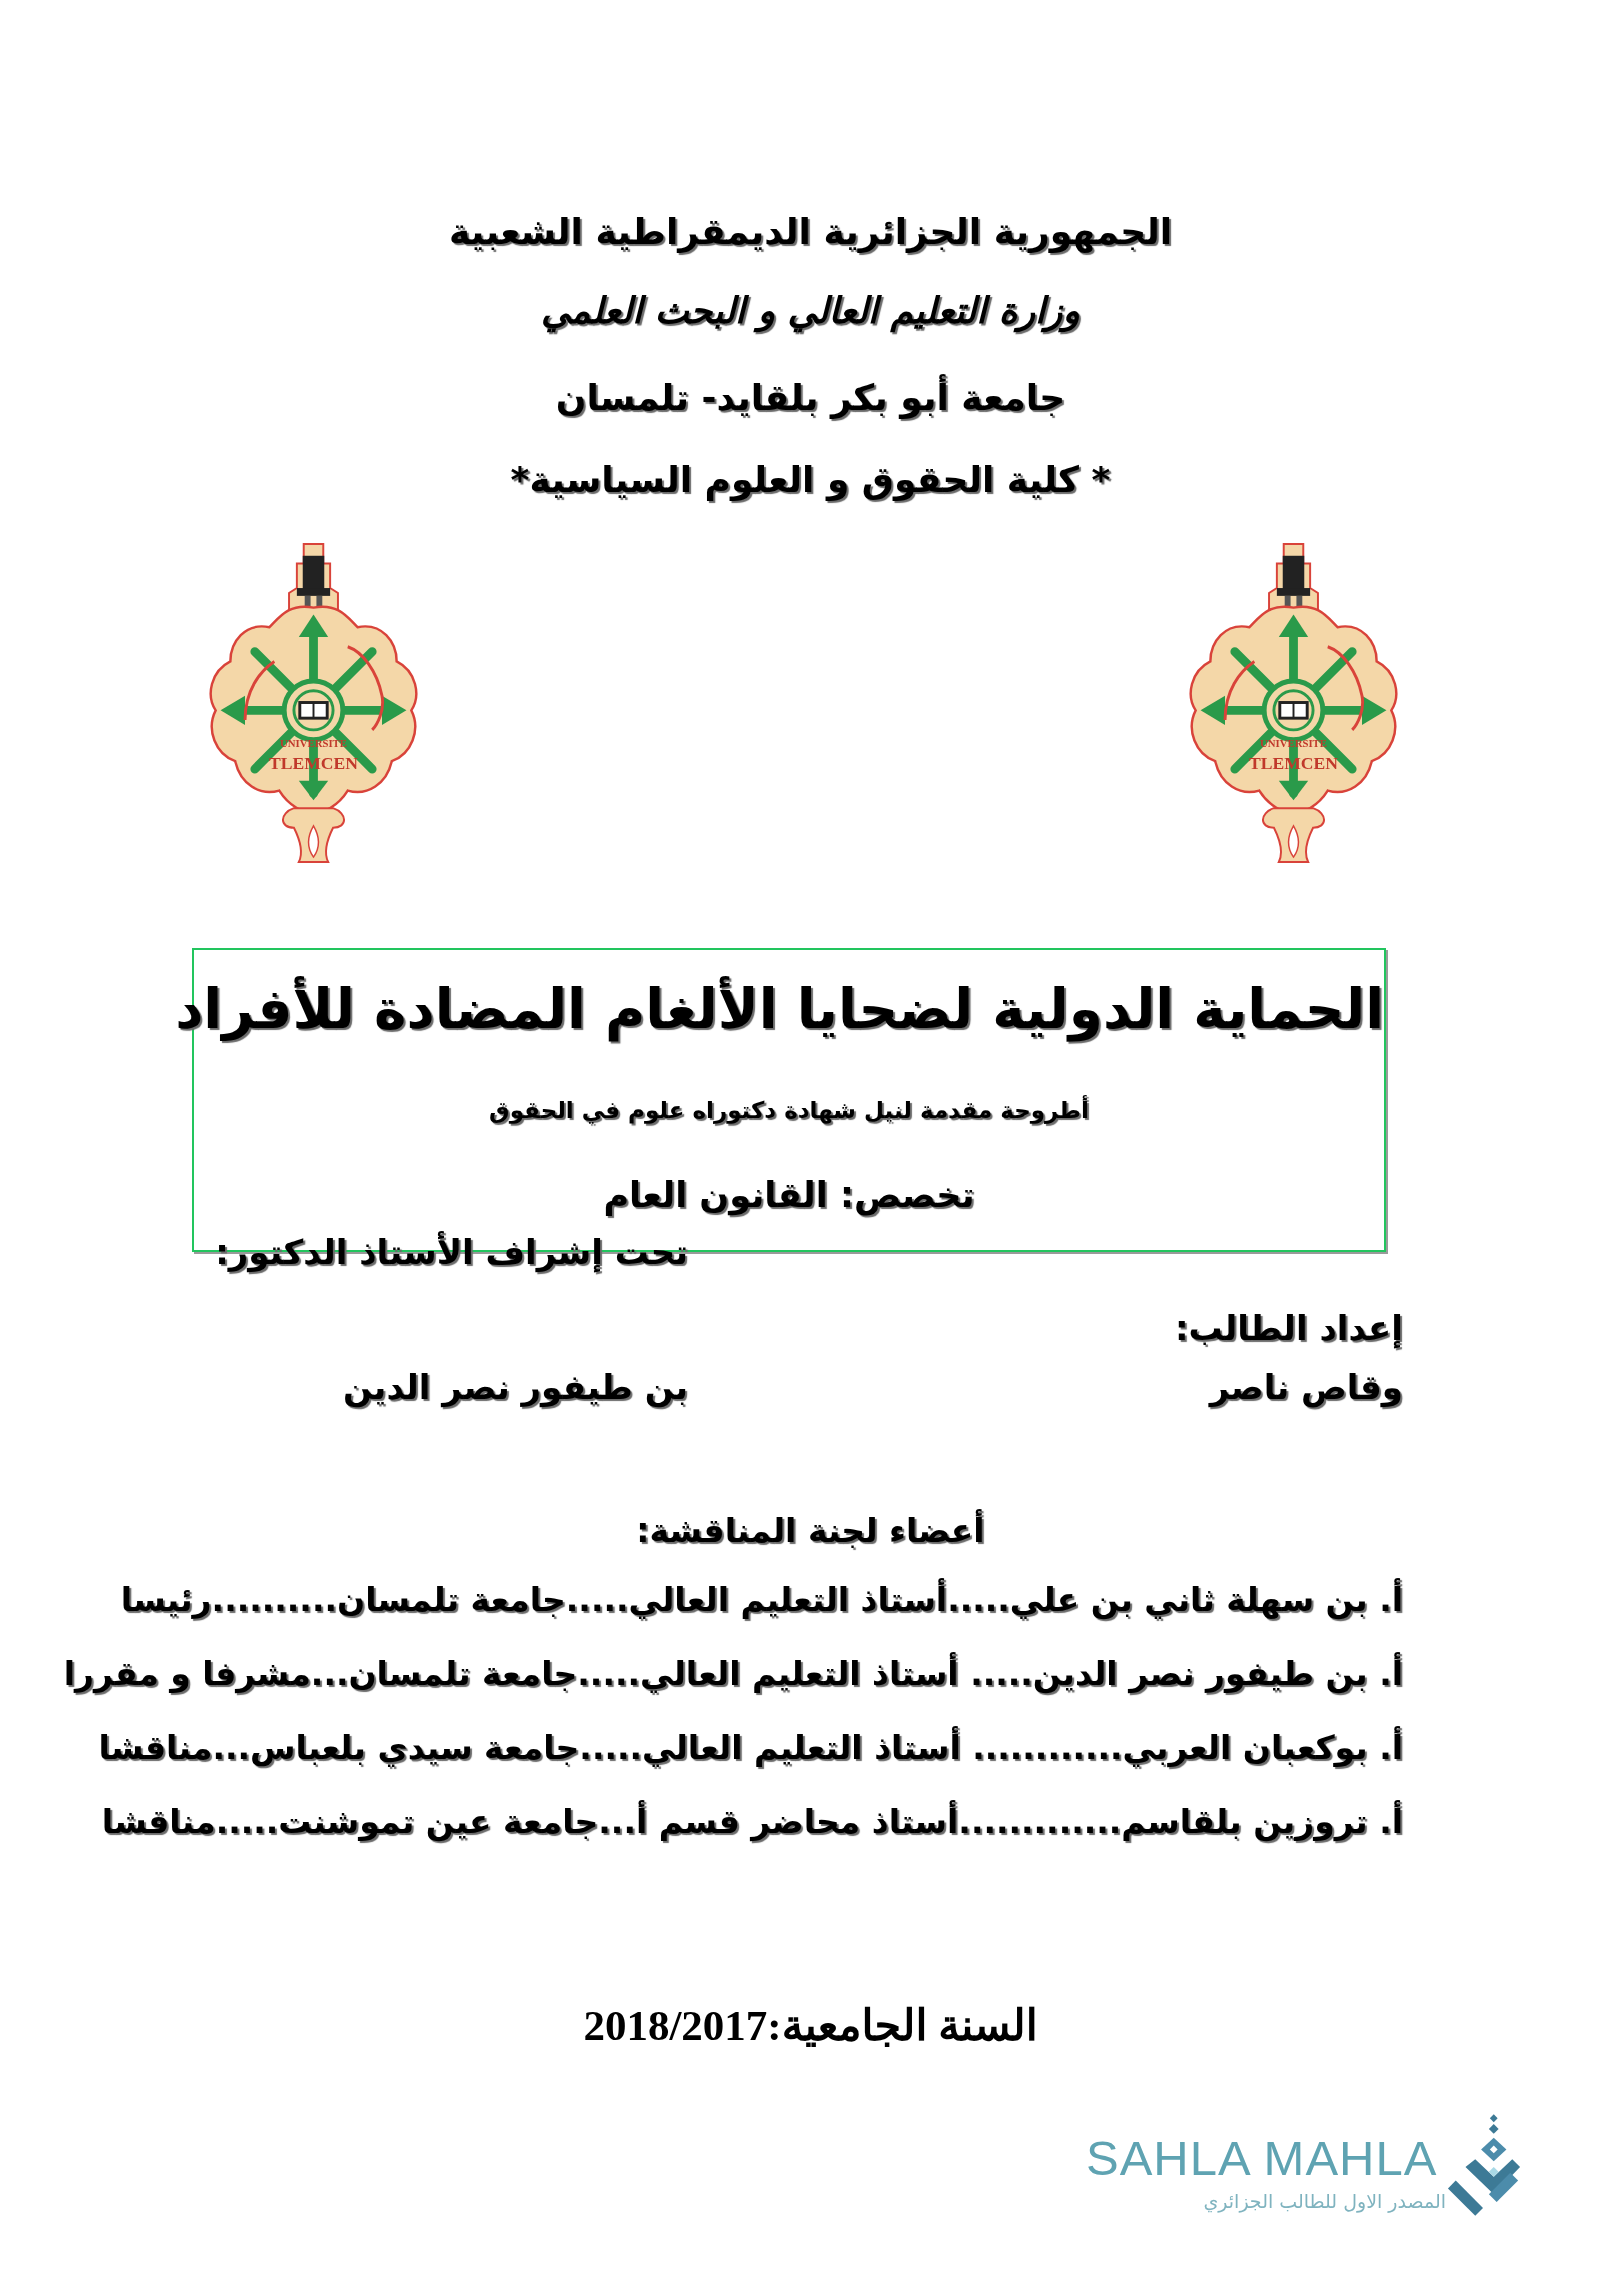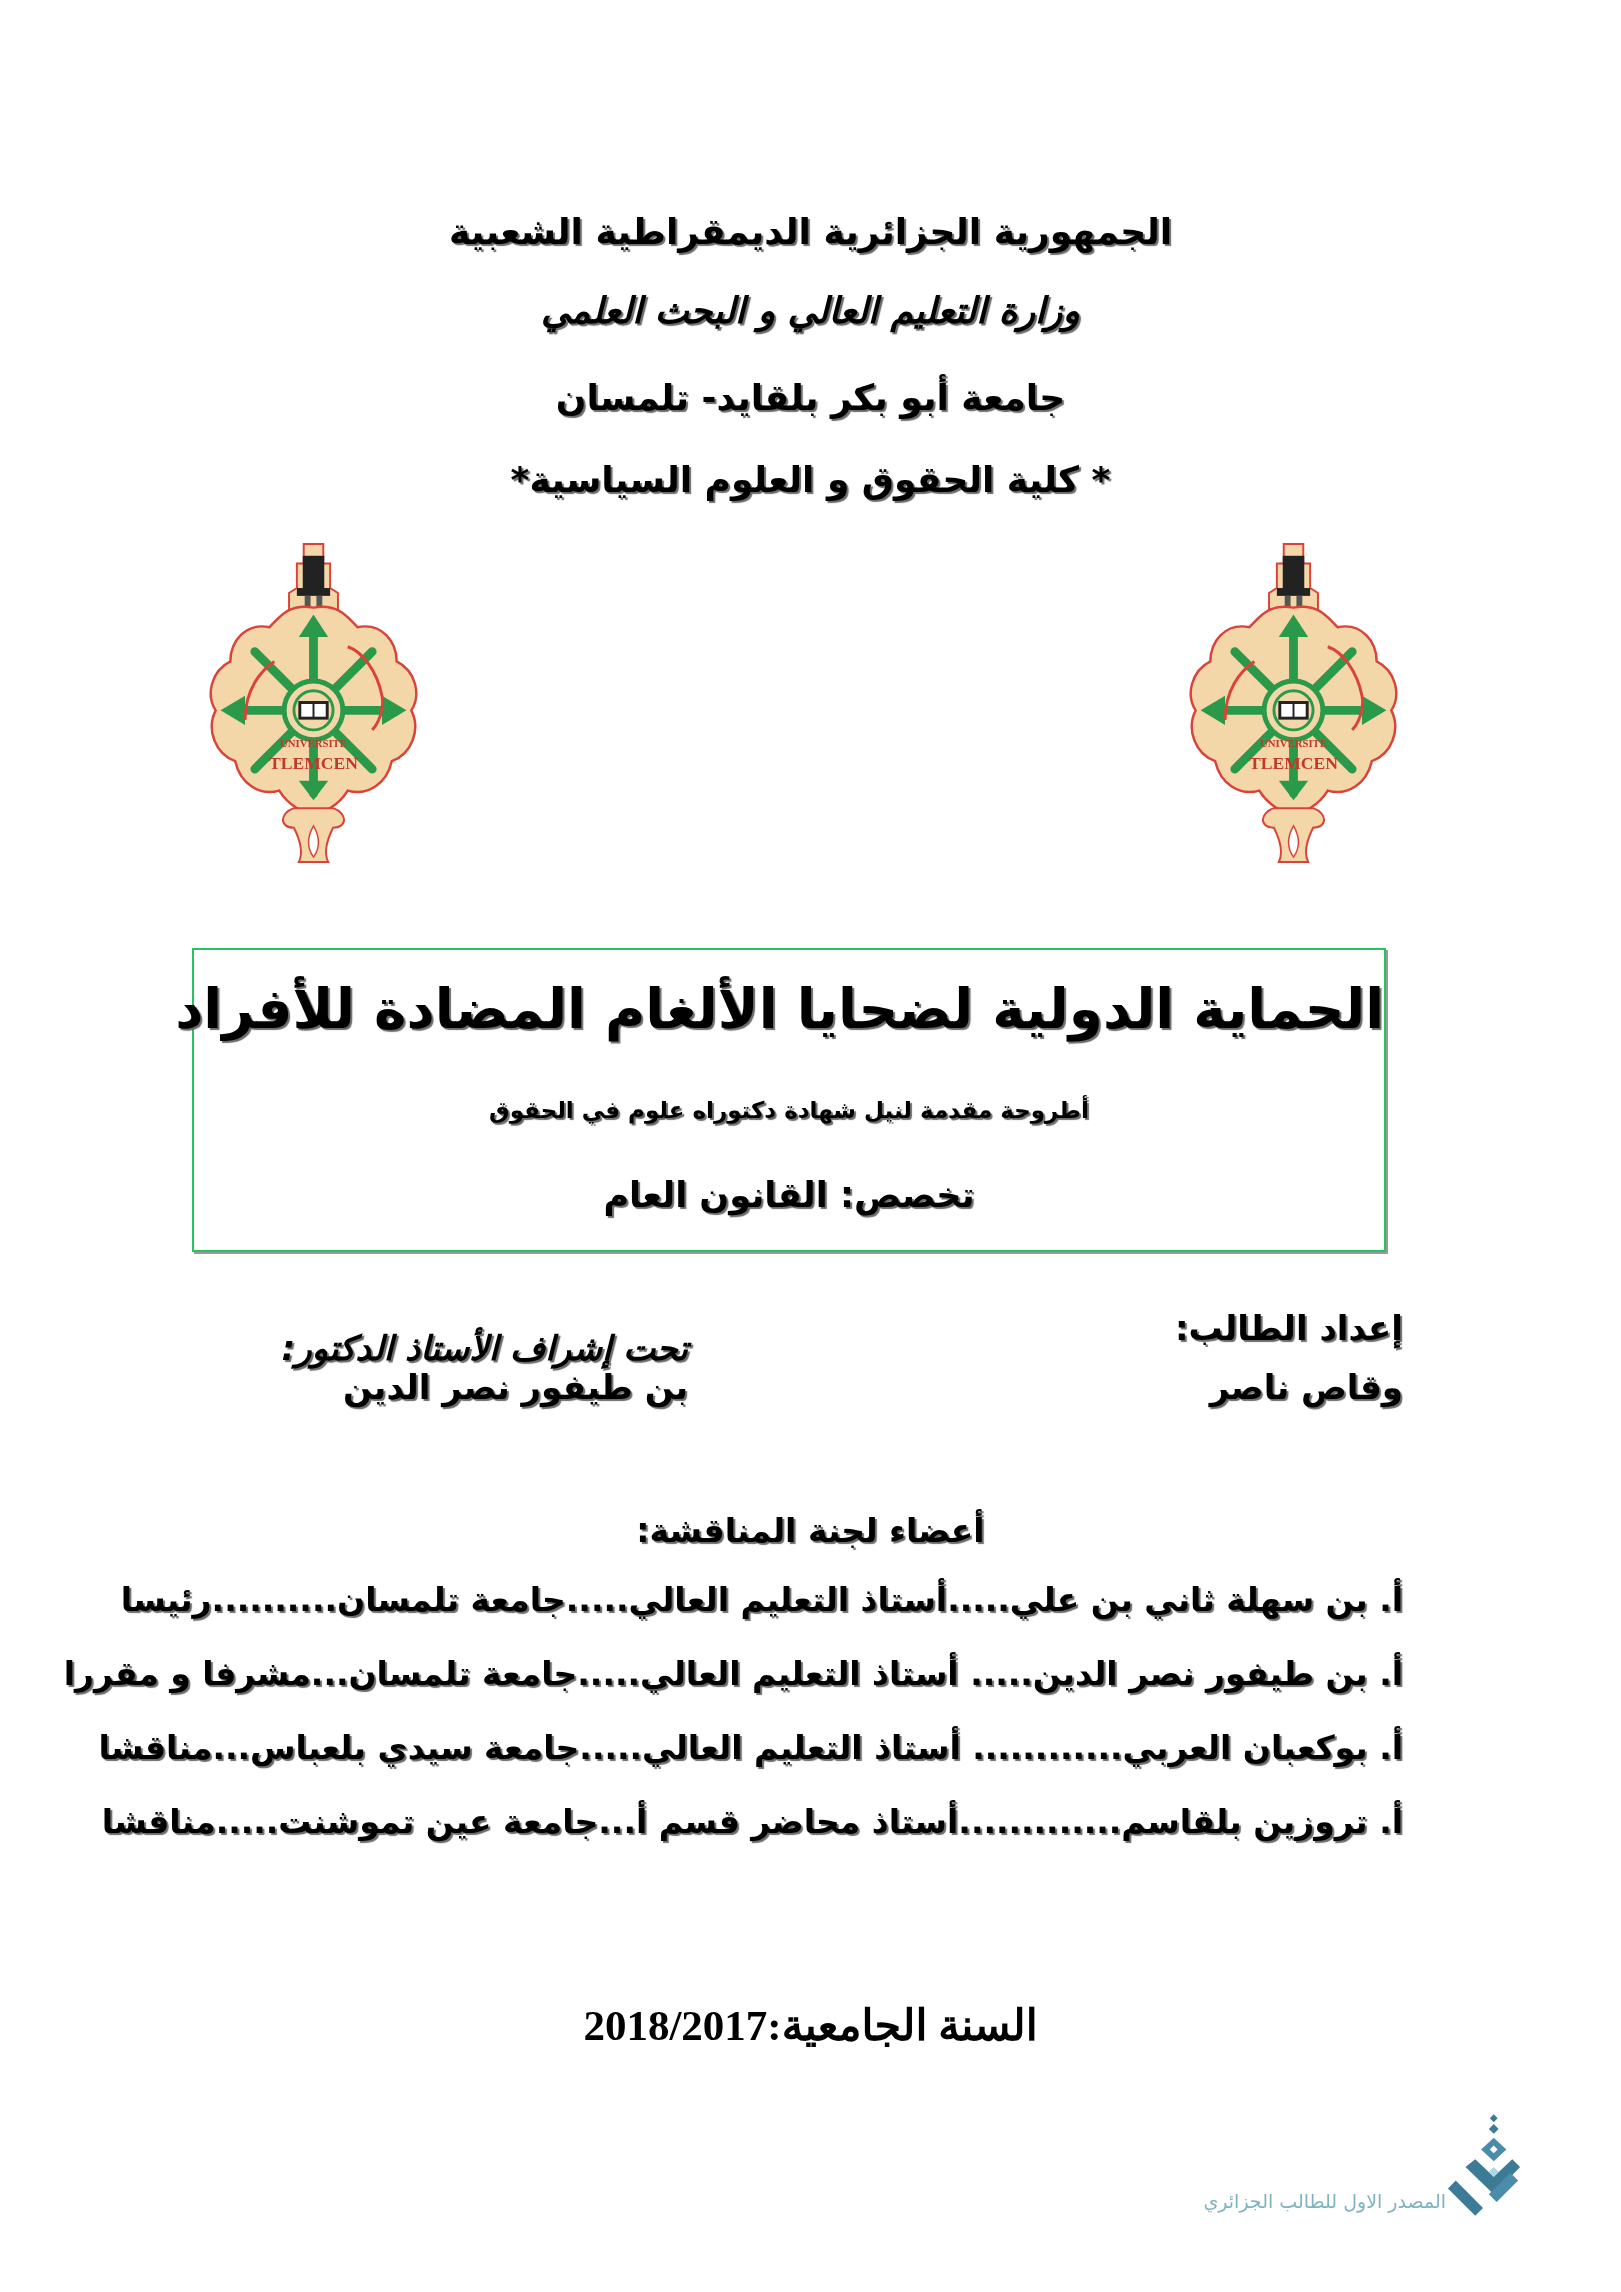--- a/index.html
+++ b/index.html
@@ -23,21 +23,21 @@
   .title-box { position: absolute; left: 192px; top: 948px; width: 1194px; height: 304px;
                border: 2px solid #22c55e; box-shadow: 2px 2px 0 #9a9a9a; box-sizing: border-box; }
   .box-title { position: absolute; left: 0; width: 100%; top: 27.4px; text-align: center; font-size: 55px; }
   .box-sub { position: absolute; left: 0; width: 100%; top: 147px; text-align: center; font-size: 23px; }
   .box-spec { position: absolute; left: 0; width: 100%; top: 225px; text-align: center; font-size: 35px; }
 
   
   .col-text { position: absolute; font-size: 34px; text-align: right; }
   .student-label { right: 218px; top: 1284px; margin-top: 24px; }
   .student-name  { right: 218px; top: 1367px; }
-  .sup-label     { right: 933px; top: 1328px; font-style: italic; }
+  .sup-label     { right: 933px; top: 1232px; }
   .sup-name      { right: 933px; top: 1367px; }
 
   
   .committee-title { position: absolute; left: 0; width: 1621px; text-align: center; top: 1511px; font-size: 33px; }
   .committee-list { position: absolute; right: 218px; top: 1580px; width: 1206px; }
   .committee-row { height: 74px; font-size: 33px; text-align: right; text-align-last: justify; }
 
   
   .year { position: absolute; left: 0; width: 1621px; text-align: center; top: 2000px;
           font-family: "Liberation Serif", "DejaVu Serif", serif; font-size: 43px; font-weight: bold;
@@ -143,20 +143,21 @@
 <div class="committee-list">
   <div class="committee-row ar">أ. بن سهلة ثاني بن علي.....أستاذ التعليم العالي.....جامعة تلمسان..........رئيسا</div>
   <div class="committee-row ar">أ. بن طيفور نصر الدين..... أستاذ التعليم العالي.....جامعة تلمسان...مشرفا و مقررا</div>
   <div class="committee-row ar">أ. بوكعبان العربي............ أستاذ التعليم العالي.....جامعة سيدي بلعباس...مناقشا</div>
   <div class="committee-row ar">أ. تروزين بلقاسم.............أستاذ محاضر قسم أ...جامعة عين تموشنت.....مناقشا</div>
 </div>
 
 <div class="year">السنة الجامعية:2018/2017</div>
 
 <div class="sm-logo">
+  <div class="sm-brand">SAHLA MAHLA</div>
   <div class="sm-tag">المصدر الاول للطالب الجزائري</div>
   <svg class="sm-mark" viewBox="0 0 78 110">
     <polygon points="49,2 53,6 49,10 45,6" fill="#3d7a96"></polygon>
     <polygon points="49,12 54,17 49,22 44,17" fill="#3d7a96"></polygon>
     <polygon points="49,26 62,38 49,50 36,38" fill="#4c8cab"></polygon>
     <polygon points="49,34 53,38 49,42 45,38" fill="#ffffff"></polygon>
     <polygon points="30,48 49,66 68,48 76,56 49,84 20,56" fill="#3d7a96"></polygon>
     <polygon points="10,70 38,98 30,106 2,78" fill="#3d7a96"></polygon>
     <polygon points="44,84 66,62 74,70 52,92" fill="#4c8cab"></polygon>
     <polygon points="49,56 54,61 49,66 44,61" fill="#a9d9e6"></polygon>

